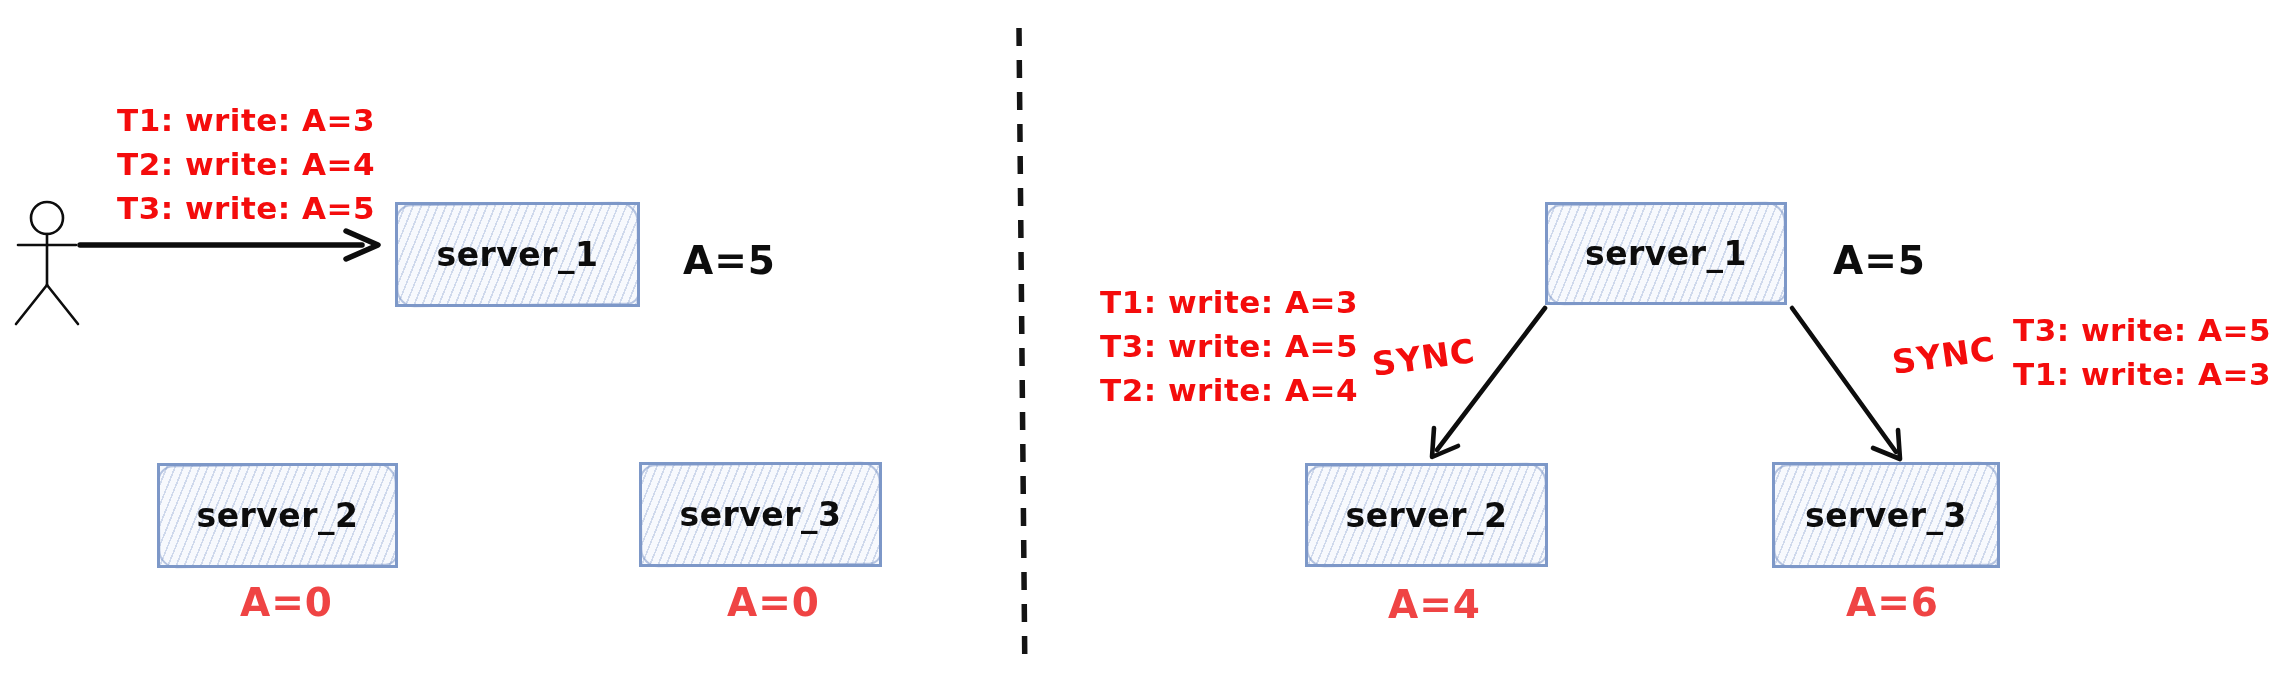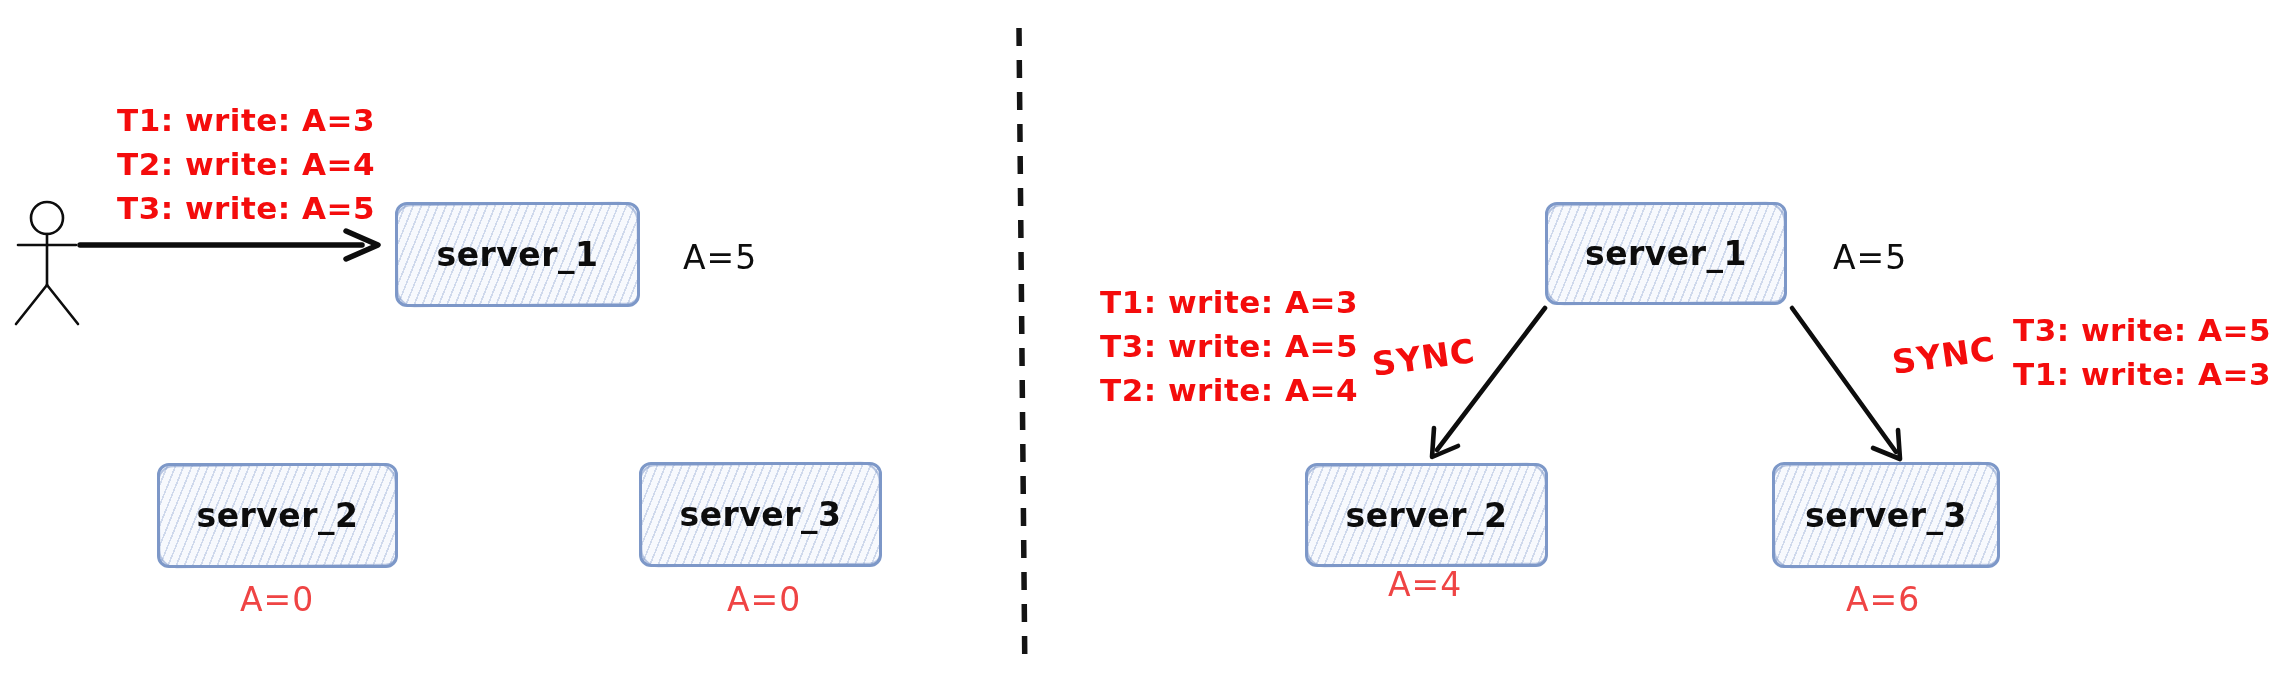--- a/index.html
+++ b/index.html
@@ -7,21 +7,21 @@
     position:relative;
     width:2288px;height:660px;
     background:#ffffff;
     font-family:"DejaVu Sans","Liberation Sans",sans-serif;
     overflow:hidden;
   }
   svg.strokes{position:absolute;left:0;top:0;pointer-events:none;}
   .server-box{
     position:absolute;
     border:3px solid #7d98c8;
-    border-radius:12px;
+    border-radius:0;
     background:
       repeating-linear-gradient(112deg,
         rgba(141,164,208,0) 0 6px,
         rgba(141,164,208,0.38) 6px 7.6px),
       #f7f9fd;
     display:flex;align-items:center;justify-content:center;
     box-sizing:border-box;
   }
   .server-box::before{
     content:'';
@@ -35,21 +35,21 @@
     font-size:33px;font-weight:700;color:#0d0d0d;letter-spacing:0.5px;
   }
   .writes{
     position:absolute;
     color:#f40c0c;
     font-size:31px;font-weight:700;
     line-height:44px;white-space:nowrap;letter-spacing:0.5px;
   }
   .value-label{
     position:absolute;
-    font-size:33px;font-weight:400;white-space:nowrap;letter-spacing:1px;
+    font-size:39px;font-weight:700;white-space:nowrap;letter-spacing:1px;
   }
   .value-black{color:#0d0d0d;}
   .value-red{color:#ef4444;}
   .sync-label{
     position:absolute;
     color:#f40c0c;font-size:33px;font-weight:700;letter-spacing:1px;
     transform:rotate(-8deg);white-space:nowrap;
   }
 </style>
 </head>
@@ -126,20 +126,20 @@
   </div>
 
   <div class="server-box" style="left:1545px;top:202px;width:242px;height:103px;">
     <span class="box-label">server_1</span>
   </div>
   <div class="value-label value-black" style="left:1833px;top:238px;">A=5</div>
 
   <div class="server-box" style="left:1305px;top:463px;width:243px;height:104px;">
     <span class="box-label">server_2</span>
   </div>
-  <div class="value-label value-red" style="left:1388px;top:565px;">A=4</div>
+  <div class="value-label value-red" style="left:1388px;top:582px;">A=4</div>
 
   <div class="server-box" style="left:1772px;top:462px;width:228px;height:106px;">
     <span class="box-label">server_3</span>
   </div>
   <div class="value-label value-red" style="left:1846px;top:580px;">A=6</div>
 
 </div>
 
 </body></html>

